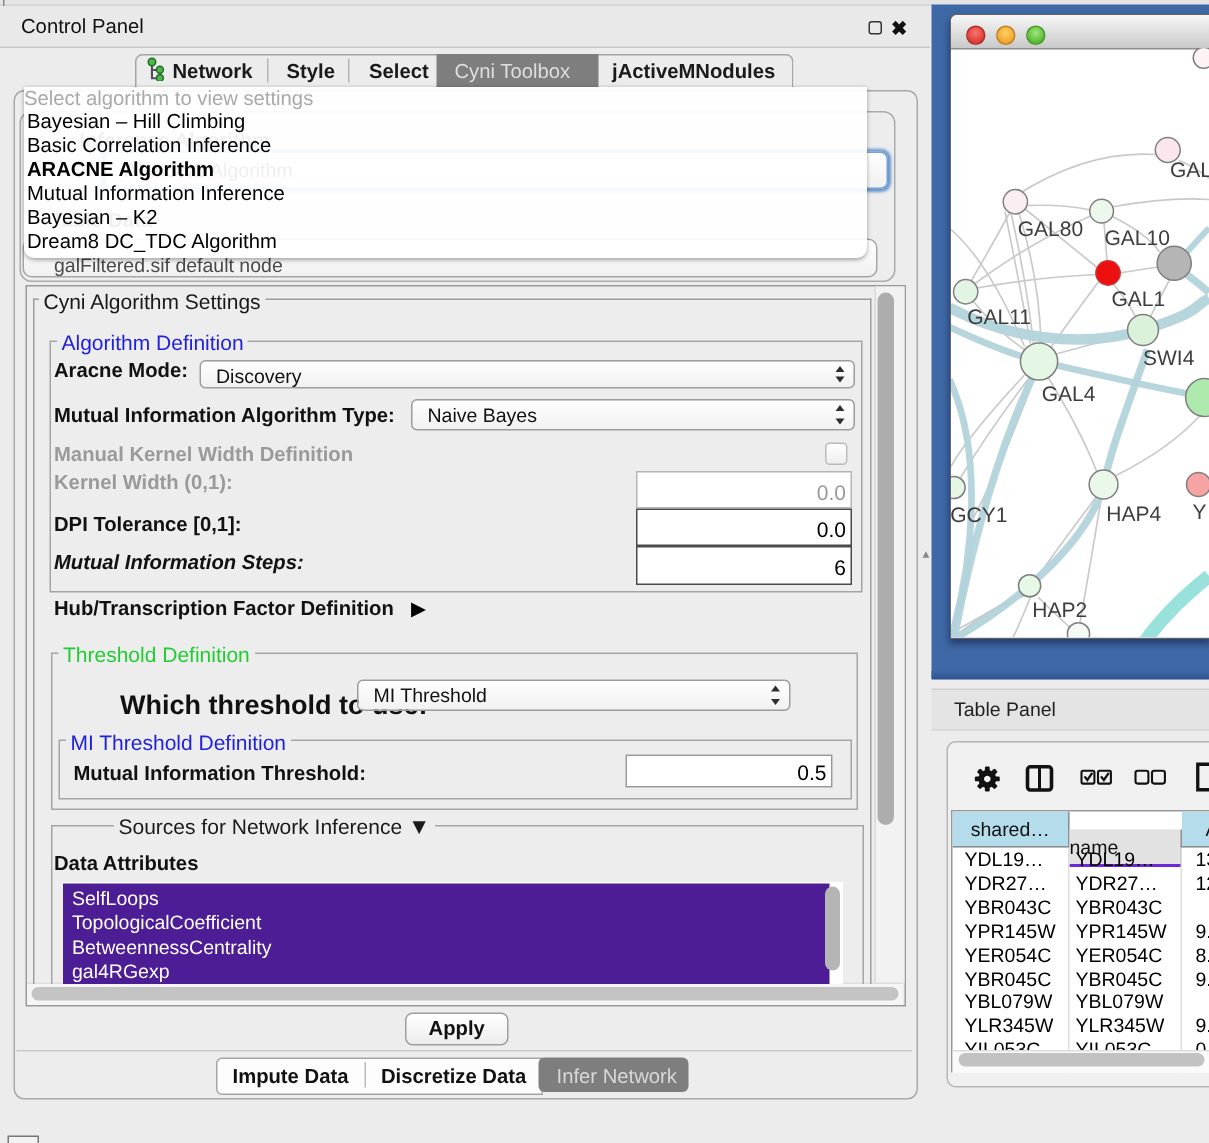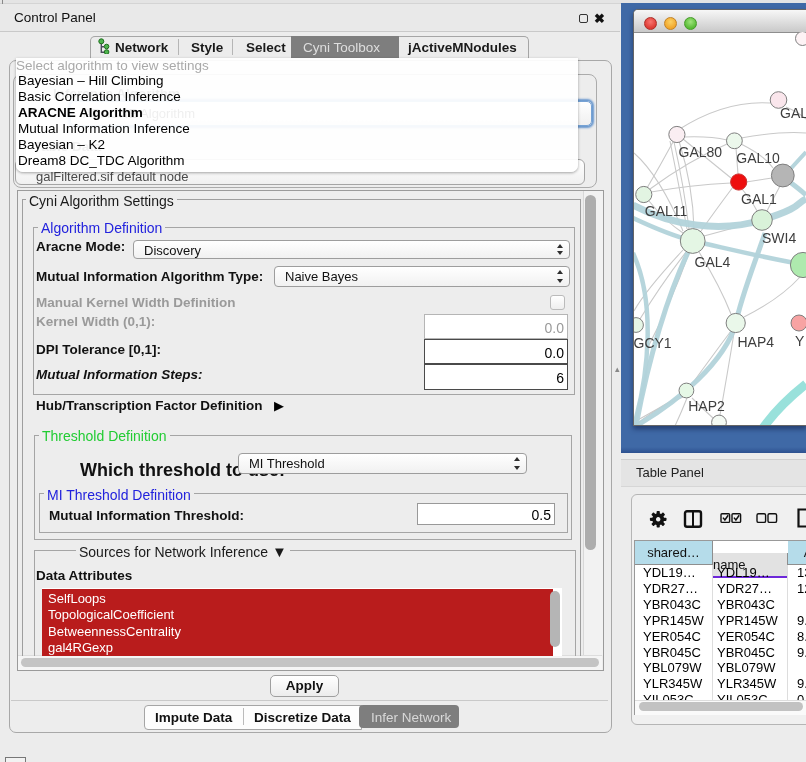--- a/index.html
+++ b/index.html
@@ -82,21 +82,21 @@
 <div class="abs b" style="left:49px;top:508px;font-size:13.5px;color:#111;">Mutual Information Threshold:</div>
 <div class="abs" style="left:417px;top:503px;width:136px;height:20px;background:#fff;border:1px solid #999;"></div>
 <div class="abs" style="left:417px;top:507px;width:134px;font-size:14px;color:#000;text-align:right;">0.5</div>
 
 <div class="abs" style="left:34px;top:550px;width:540px;height:105px;border-left:1px solid #a5a5a5;border-top:1px solid #a5a5a5;border-right:1px solid #a5a5a5;"></div>
 <div class="abs" style="left:36px;top:543px;background:#ededed;padding:0 3px;font-size:14px;color:#1a1a1a;margin-left:40px;">Sources for Network Inference <span style="font-size:15px;color:#1a1a1a;letter-spacing:0;">▼</span></div>
 
 <div class="abs b" style="left:36px;top:568px;font-size:13.5px;color:#111;">Data Attributes</div>
 
 <div class="abs" style="left:42px;top:588px;width:520px;height:68px;background:#fff;overflow:hidden;">
-  <div style="position:absolute;left:0;top:1px;width:505px;height:66px;background:#b91c1c;color:#fff;font-size:13px;padding:2px 0 0 6px;line-height:16.4px;">SelfLoops<br>TopologicalCoefficient<br>BetweennessCentrality<br>gal4RGexp</div>
+  <div style="position:absolute;left:0;top:1px;width:505px;height:66px;background:#4c1d95;color:#fff;font-size:13px;padding:2px 0 0 6px;line-height:16.4px;">SelfLoops<br>TopologicalCoefficient<br>BetweennessCentrality<br>gal4RGexp</div>
   <div style="position:absolute;left:508px;top:3px;width:10px;height:56px;background:#b5b5b5;border-radius:5px;"></div>
 </div>
 
 <div class="abs" style="left:585px;top:195px;width:11px;height:355px;background:#adadad;border-radius:6px;"></div>
 <div class="abs" style="left:21px;top:658px;width:578px;height:8.5px;background:#c4c4c4;border-radius:5px;"></div>
 
 <div class="abs" style="left:270px;top:675px;width:67px;height:20px;background:linear-gradient(#ffffff,#ececec);border:1px solid #9f9f9f;border-radius:5px;text-align:center;font-size:13.5px;color:#111;line-height:20px;font-weight:bold;">Apply</div>
 
 <div class="abs" style="left:144px;top:705px;width:216px;height:23px;background:#fdfdfd;border:1px solid #a5a5a5;border-radius:4px 0 0 4px;"></div>
 <div class="abs b" style="left:155px;top:710px;font-size:13.5px;color:#111;">Impute Data</div>

